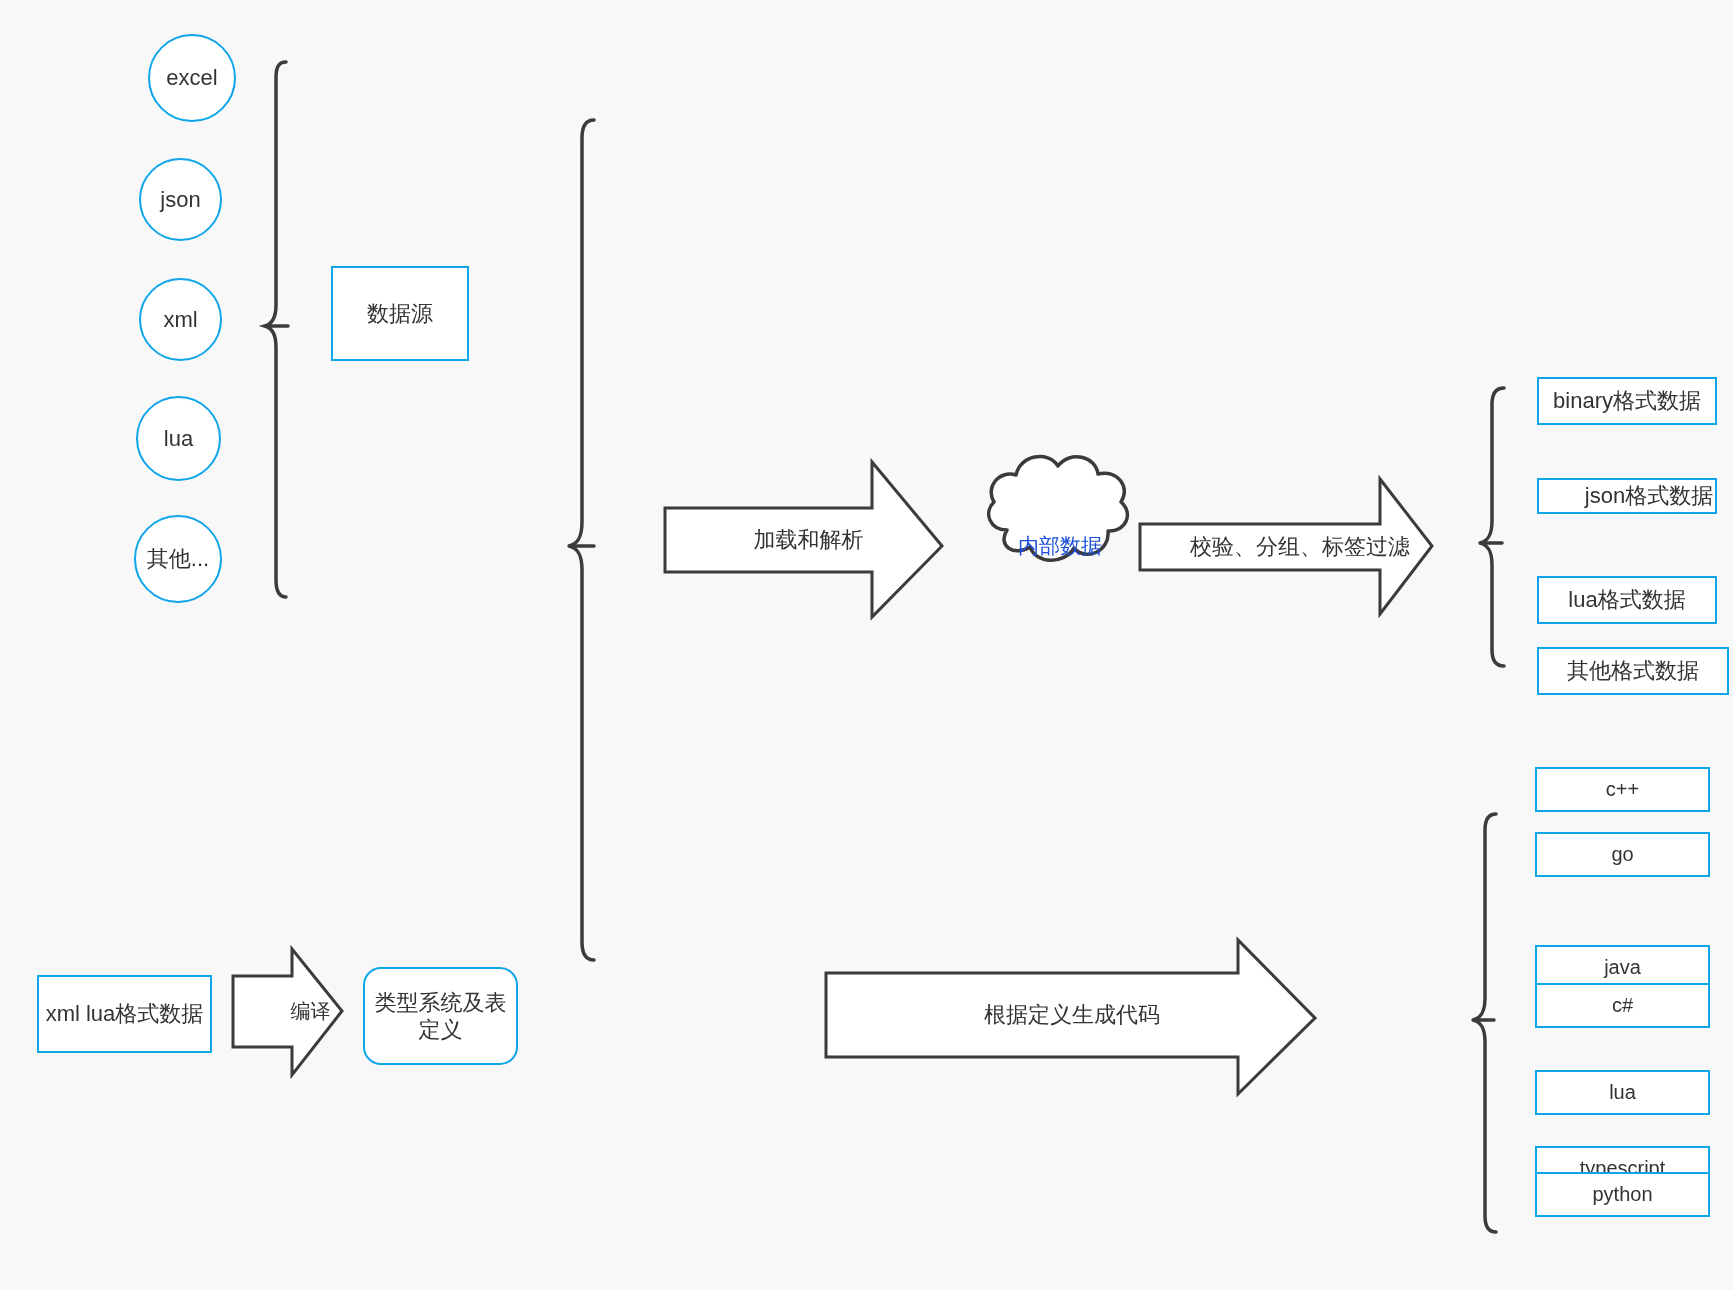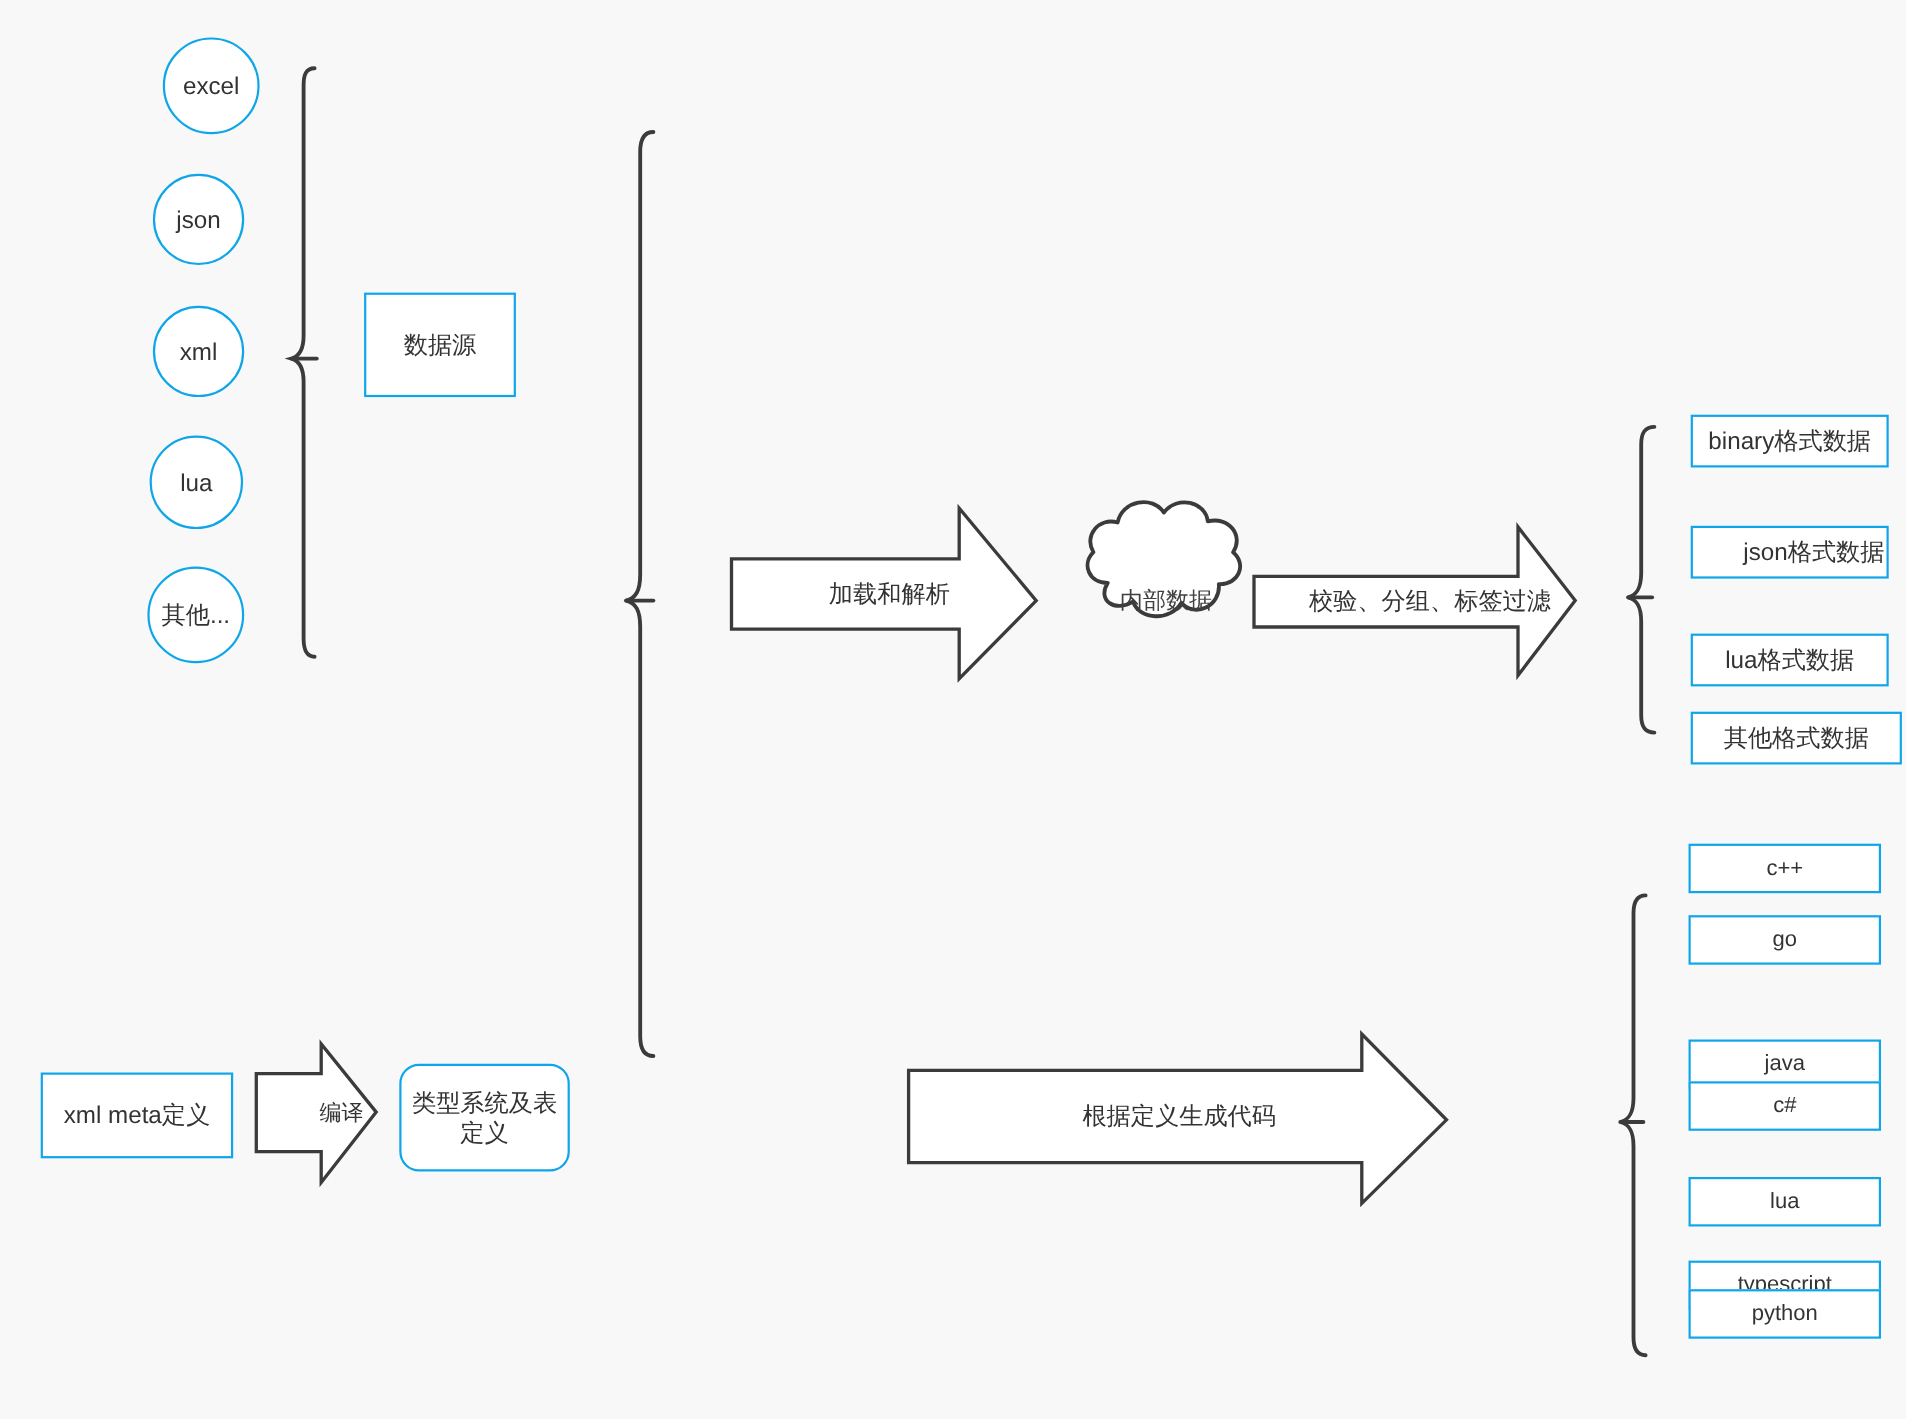--- a/index.html
+++ b/index.html
@@ -57,21 +57,21 @@
     font-size: 22px;
     white-space: nowrap;
     pointer-events: none;
     padding-left: 40px;
   }
   .cloud-label {
     position: absolute;
     display: flex;
     align-items: center;
     justify-content: center;
-    color: #404040;
+    color: #1d4ed8;
     font-size: 21px;
     white-space: nowrap;
     pointer-events: none;
   }
 </style>
 </head>
 <body>
 
 <div id="canvas">
 
@@ -145,32 +145,32 @@
     <span>编译</span>
   </div>
 
   <div class="arrow-label" style="left:826px; top:973px; width:412px; height:84px;">
     <span>根据定义生成代码</span>
   </div>
 
   <div class="node rect" style="left:1537px; top:377px; width:180px; height:48px;">
     <span>binary格式数据</span>
   </div>
-  <div class="node rect" style="left:1537px; top:478px; width:180px; height:48px;padding-left:44px;">
+  <div class="node rect" style="left:1537px; top:478px; width:180px; height:36px;padding-left:44px;">
     <span>json格式数据</span>
   </div>
   <div class="node rect" style="left:1537px; top:576px; width:180px; height:48px;">
     <span>lua格式数据</span>
   </div>
   <div class="node rect" style="left:1537px; top:647px; width:192px; height:48px;">
     <span>其他格式数据</span>
   </div>
 
   <div class="node rect" style="left:37px; top:975px; width:175px; height:78px;">
-    <span>xml meta定义</span>
+    <span>xml lua格式数据</span>
   </div>
 
   <div class="node rect rounded" style="left:363px; top:955px; width:155px; height:98px;">
     <span>类型系统及表定义</span>
   </div>
 
   <div class="node rect" style="left:1535px; top:767px; width:175px; height:45px; font-size:20px;">
     <span>c++</span>
   </div>
   <div class="node rect" style="left:1535px; top:832px; width:175px; height:45px; font-size:20px;">

